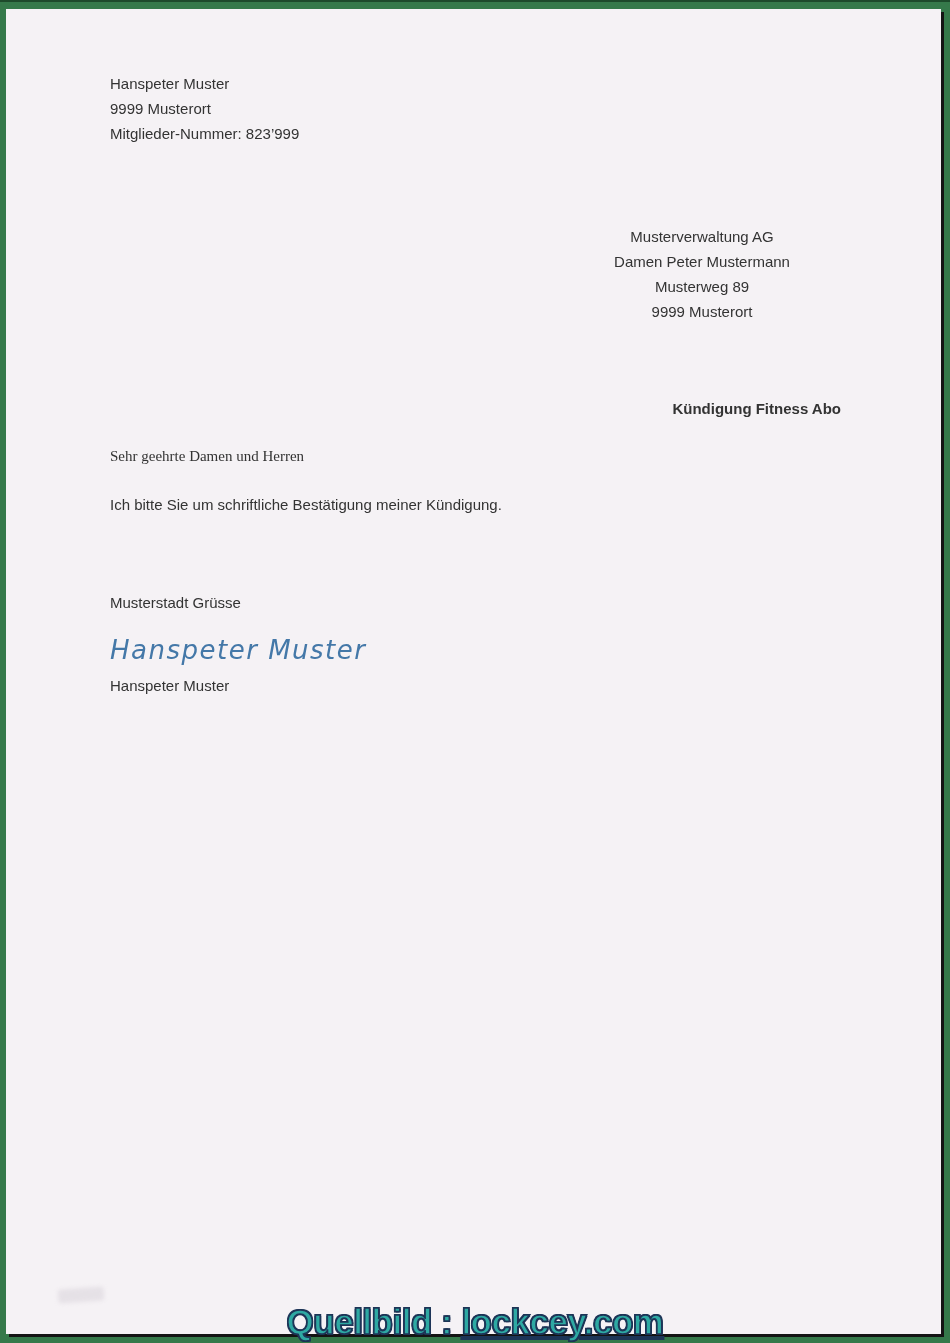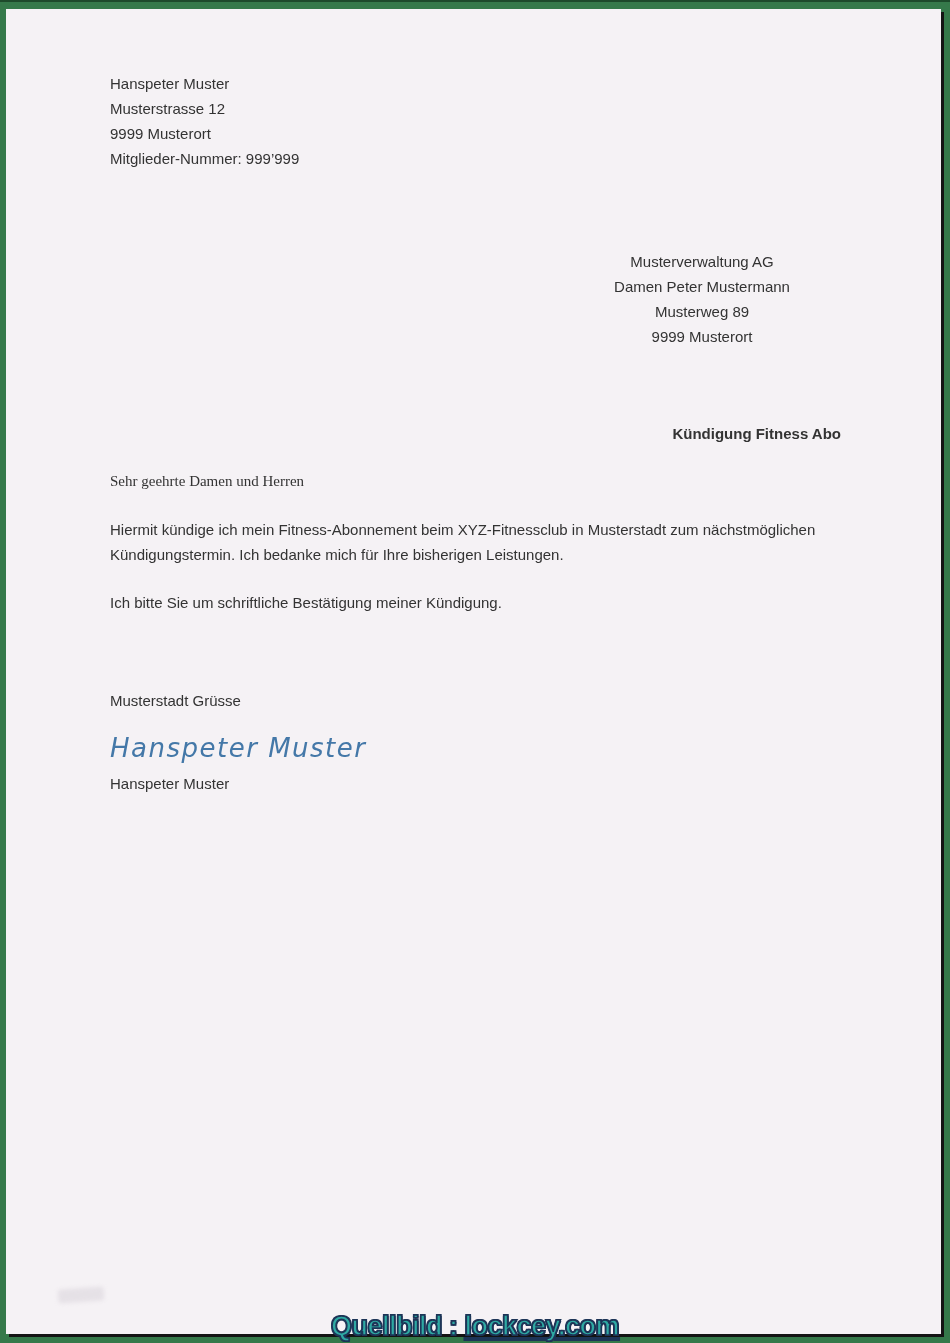--- a/index.html
+++ b/index.html
@@ -53,21 +53,21 @@
 
   .watermark {
     position: absolute;
     bottom: 1px;
     left: 0;
     width: 100%;
     text-align: center;
     z-index: 5;
     font-family: "Liberation Sans", sans-serif;
     font-weight: bold;
-    font-size: 27px;
+    font-size: 35px;
     letter-spacing: -0.5px;
     color: #2ea9a3;
     -webkit-text-stroke: 1.5px #1d3557;
     text-shadow:
       1px 1px 0 #1d3557,
      -1px 1px 0 #1d3557,
       1px -1px 0 #1d3557,
      -1px -1px 0 #1d3557;
     white-space: nowrap;
   }
@@ -92,38 +92,36 @@
   }
 </style>
 </head>
 <body>
 
 <div class="frame">
   <div class="page">
 
     <div class="block sender-block">
       <span class="line">Hanspeter Muster</span>
-      <span class="line">Musterstrasse 12</span>
       <span class="line">9999 Musterort</span>
-      <span class="line">Mitglieder-Nummer: 999’999</span>
+      <span class="line">Mitglieder-Nummer: 823’999</span>
     </div>
 
     <div class="block recipient-block">
       <span class="line">Musterverwaltung AG</span>
       <span class="line">Damen Peter Mustermann</span>
       <span class="line">Musterweg 89</span>
       <span class="line">9999 Musterort</span>
     </div>
 
 
     <div class="block subject-line">Kündigung Fitness Abo</div>
 
     <div class="block salutation">Sehr geehrte Damen und Herren</div>
 
-    <p class="block paragraph">Hiermit kündige ich mein Fitness-Abonnement beim XYZ-Fitnessclub in Musterstadt zum nächstmöglichen Kündigungstermin. Ich bedanke mich für Ihre bisherigen Leistungen.</p>
 
     <p class="block paragraph">Ich bitte Sie um schriftliche Bestätigung meiner Kündigung.</p>
 
     <div class="block closing-greeting">Musterstadt Grüsse</div>
 
     <div class="block signature">Hanspeter Muster</div>
 
     <div class="block printed-name">Hanspeter Muster</div>
 
     <div class="smudge"></div>

